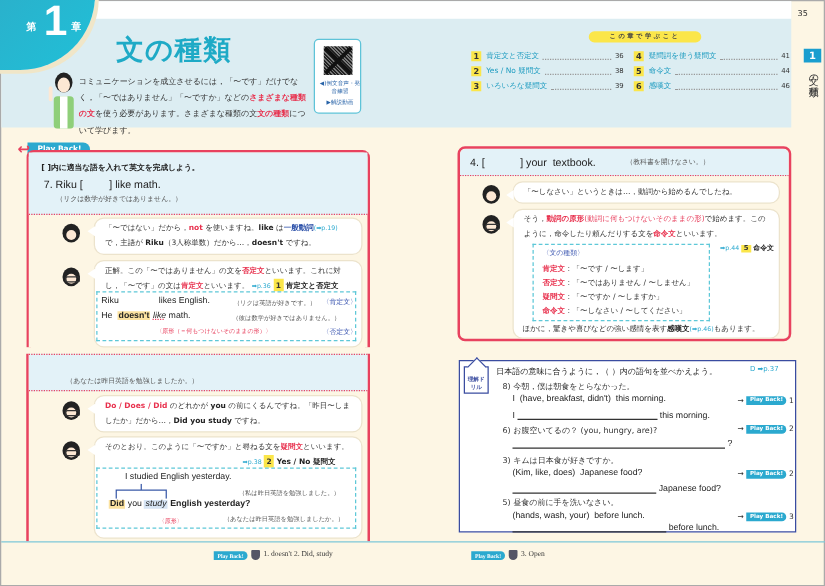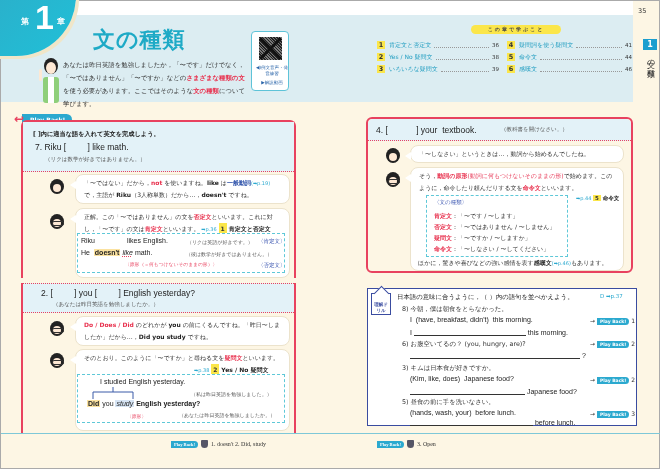--- a/index.html
+++ b/index.html
@@ -87,21 +87,21 @@
 
     <svg class="teacher-avatar" viewBox="0 0 24 46">
       <ellipse cx="14" cy="9" rx="7" ry="8" fill="#222"></ellipse>
       <ellipse cx="14" cy="11" rx="5" ry="6" fill="#fde8d4"></ellipse>
       <rect x="6" y="20" width="16" height="26" rx="3" fill="#8fcf7a"></rect>
       <rect x="11" y="20" width="6" height="26" fill="#fff"></rect>
       <rect x="2" y="12" width="3" height="12" rx="1.5" fill="#fde8d4"></rect>
     </svg>
 
     <div class="intro">
-      <span>あなたは昨日英語を勉強しましたか，「〜です」だけでなく，「〜ではありません」「〜ですか」などの</span><span class="red">さまざまな種類の文</span><span>を使う必要があります。ここではそのような</span><span class="red">文の種類</span><span>について学びます。</span>
+      <span>コミュニケーションを成立させるには，「〜です」だけでなく，「〜ではありません」「〜ですか」などの</span><span class="red">さまざまな種類の文</span><span>を使う必要があります。さまざまな種類の文</span><span class="red">文の種類</span><span>について学びます。</span>
     </div>
 
     <div class="qr-box">
       <div class="qr-code"></div>
       <div class="qr-label" style="top:33px"><span>◀)</span><span>例文音声・発音練習</span></div>
       <div class="qr-label" style="top:48px"><span>▶</span><span>解説動画</span></div>
     </div>
 
     <div class="learn-box">
       <div class="learn-pill">この章で学ぶこと</div>
@@ -174,21 +174,20 @@
   <div class="ex-line" style="left:126px;top:236px">likes English.</div>
   <div class="ex-note" style="left:186px;top:238px">（リクは英語が好きです。）</div>
   <div class="ex-tag" style="left:257px;top:237px">〈肯定文〉</div>
   <div class="ex-line" style="left:80px;top:248px"><span>He</span>  <span class="hl-yellow">doesn't</span> <span style="font-style:italic;text-decoration:underline dotted #e8425f">like</span> <span>math.</span></div>
   <div class="ex-note" style="left:185px;top:250px">（彼は数学が好きではありません。）</div>
   <div class="pink-note" style="left:124px;top:260px">〈原形（＝何もつけないそのままの形）〉</div>
   <div class="ex-tag" style="left:257px;top:261px">〈否定文〉</div>
 
   <div class="panel" style="left:20px;top:282px;width:275px;height:150px;border-top:none;border-bottom:none;border-radius:0">
     <div class="qhead" style="left:0;top:0;width:271px;height:30px;border-top:1.5px dotted #e8425f"></div>
-    <div class="qtext" style="left:18px;top:5px">2. [         ] you [         ] English yesterday?</div>
     <div class="qsub" style="left:30px;top:18px">（あなたは昨日英語を勉強しましたか。）</div>
 
     <div class="avatar glasses" style="left:27px;top:38px"></div>
     <div class="bubble" style="left:52px;top:33px;width:215px;height:30px">
       <span class="red">Do / Does / Did</span><span> のどれかが </span><span class="b">you</span><span> の前にくるんですね。「昨日〜しましたか」だから…，</span><span class="b">Did you study</span><span> ですね。</span>
     </div>
 
     <div class="avatar glasses" style="left:27px;top:70px"></div>
     <div class="bubble" style="left:52px;top:66px;width:215px;height:82px">
       <span>そのとおり。このように「〜ですか」と尋ねる文を</span><span class="red">疑問文</span><span>といいます。</span><br><span style="margin-left:110px" class="ref">➡p.38</span> <span class="ybadge">2</span> <span class="b">Yes / No 疑問文</span>

